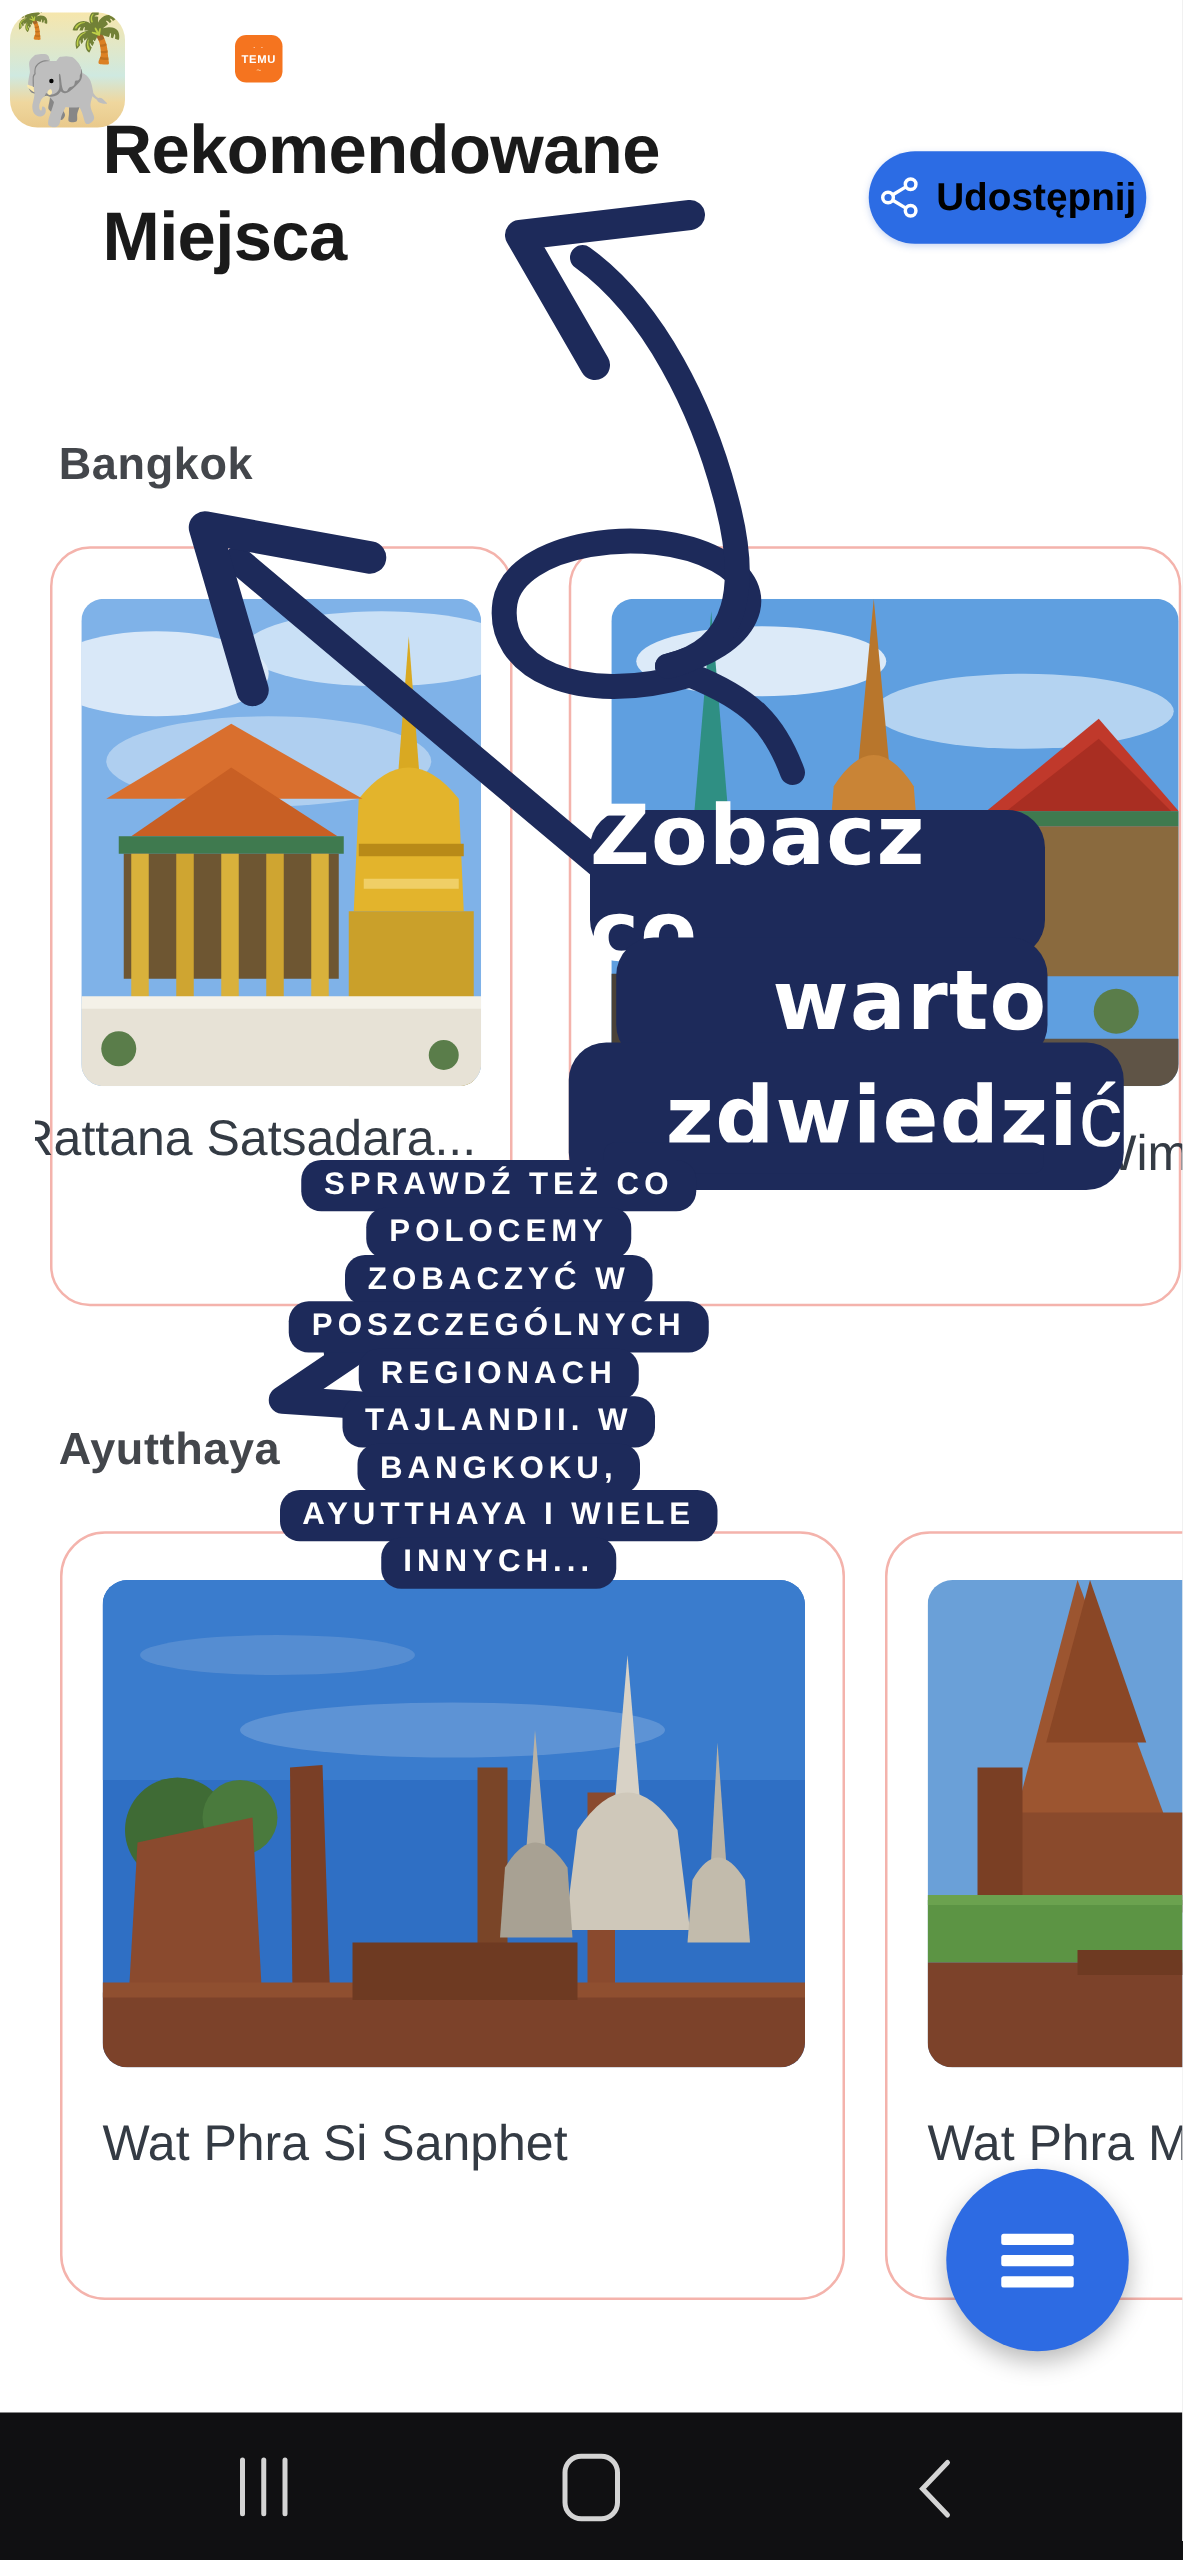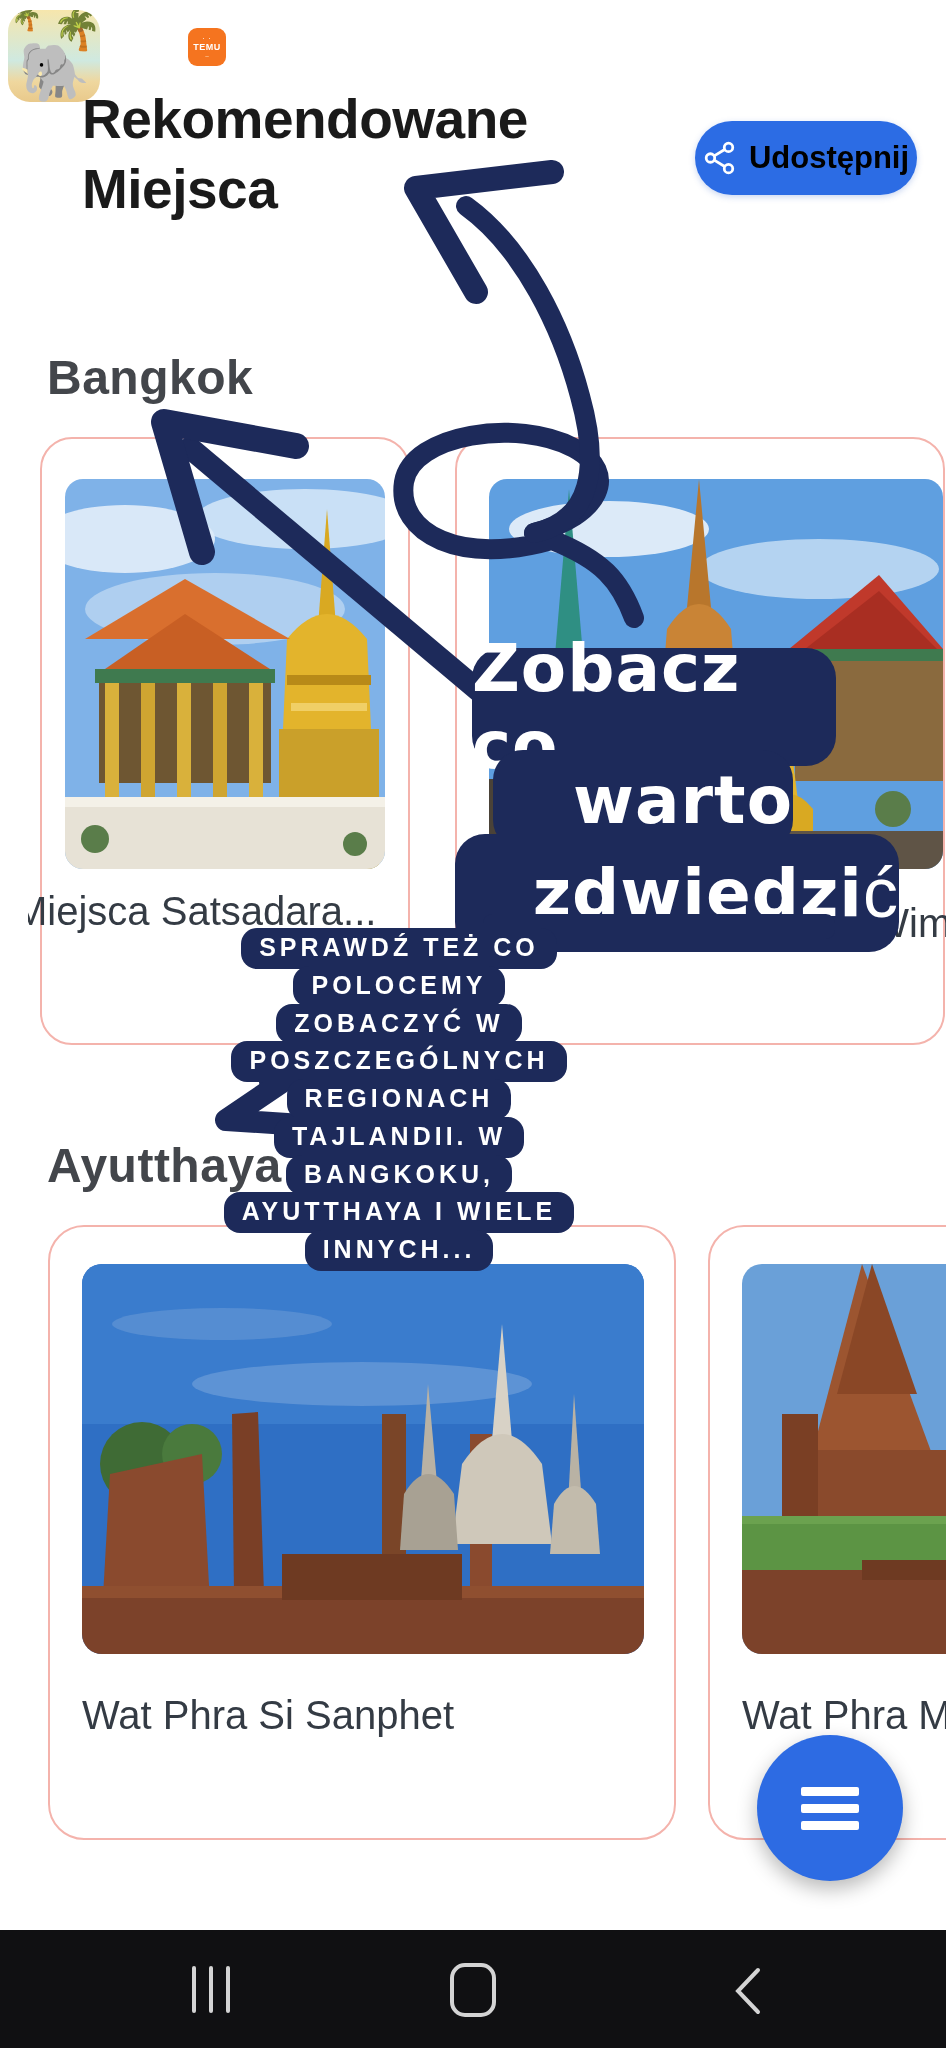--- a/index.html
+++ b/index.html
@@ -19,21 +19,21 @@
   .temu-icon .t{font-size:9px;font-weight:700;letter-spacing:.5px;margin-top:1px;}
   .temu-icon .bow{font-size:7px;color:#ffd9b0;margin-top:1px;}
 
   .page-title{left:82px;top:84px;font-size:55px;line-height:70px;font-weight:600;color:#1a1a1a;letter-spacing:-0.5px;}
 
   .share-btn{left:695px;top:121px;width:222px;height:74px;border-radius:40px;background:#2c6ce4;
     display:flex;align-items:center;justify-content:center;gap:12px;color:#000000;font-size:31px;font-weight:700;
     box-shadow:0 2px 6px rgba(40,90,200,.25);cursor:pointer;}
 
   
-  .sec-title{font-size:48px;font-weight:700;color:#43464b;letter-spacing:.5px;}
+  .sec-title{font-size:36px;font-weight:700;color:#43464b;letter-spacing:.5px;}
 
   
   .card{position:absolute;background:#fff;border:2px solid #f4b3ac;border-radius:32px;}
   .card .photo{position:absolute;border-radius:18px;overflow:hidden;}
   .card .label{position:absolute;font-size:40px;font-weight:500;color:#343b44;white-space:nowrap;}
   .clipwrap{overflow:hidden;}
   .clipwrap .inner{display:inline-block;text-indent:-14px;}
 
   
   .bubble{position:absolute;background:#1d2a5a;border-radius:30px;display:flex;align-items:center;justify-content:flex-end;
@@ -119,21 +119,21 @@
         <rect x="112" y="204" width="14" height="120" fill="#d9b13b"></rect>
         <rect x="148" y="204" width="14" height="120" fill="#cfa531"></rect>
         <rect x="184" y="204" width="14" height="120" fill="#d9b13b"></rect>
         <rect x="0" y="324" width="320" height="66" fill="#e7e2d6"></rect>
         <rect x="0" y="318" width="320" height="10" fill="#f4f1e8"></rect>
         <circle cx="30" cy="360" r="14" fill="#5a7d4a"></circle>
         <circle cx="290" cy="365" r="12" fill="#5a7d4a"></circle>
       </svg>
     </div>
     <div class="label clipwrap" style="left:-14px;top:450px;width:392px;">
-      <span class="inner">Miejsca Satsadara...</span>
+      <span class="inner">Rattana Satsadara...</span>
     </div>
   </div>
 
   <div class="card" style="left:455px;top:437px;width:486px;height:604px;">
     <div class="photo" style="left:32px;top:40px;width:454px;height:390px;">
       <svg width="454" height="390" viewBox="0 0 454 390" preserveAspectRatio="none">
         <rect width="454" height="390" fill="#5f9fe0"></rect>
         <ellipse cx="120" cy="50" rx="100" ry="28" fill="#eaf2fb" opacity=".9"></ellipse>
         <ellipse cx="330" cy="90" rx="120" ry="30" fill="#d8e9f8" opacity=".7"></ellipse>
 
@@ -233,21 +233,21 @@
       <path d="M 296 446 L 164 422 L 202 552" stroke-width="26"></path>
 
       <path d="M 474 940 C 400 990 330 1040 268 1082" stroke-width="18"></path>
       <path d="M 300 1070 L 226 1120 L 332 1127" stroke-width="22"></path>
     </g>
   </svg>
 
   <div class="bubble headline" style="left:472px;top:648px;width:364px;height:118px;">
     <span>Zobacz co</span>
   </div>
-  <div class="bubble headline" style="left:493px;top:750px;width:300px;height:100px;">
+  <div class="bubble headline" style="left:493px;top:750px;width:345px;height:100px;">
     <span>warto</span>
   </div>
   <div class="bubble headline" style="left:455px;top:834px;width:444px;height:118px;">
     <span>zdwiedzi</span>
       <span class="accent">ć</span>
   </div>
   <div class="coverbar" style="left:483px;top:914px;width:352px;height:25px;"></div>
 
   <div class="caption-col">
     <div class="pill">SPRAWDŹ TEŻ CO</div>

